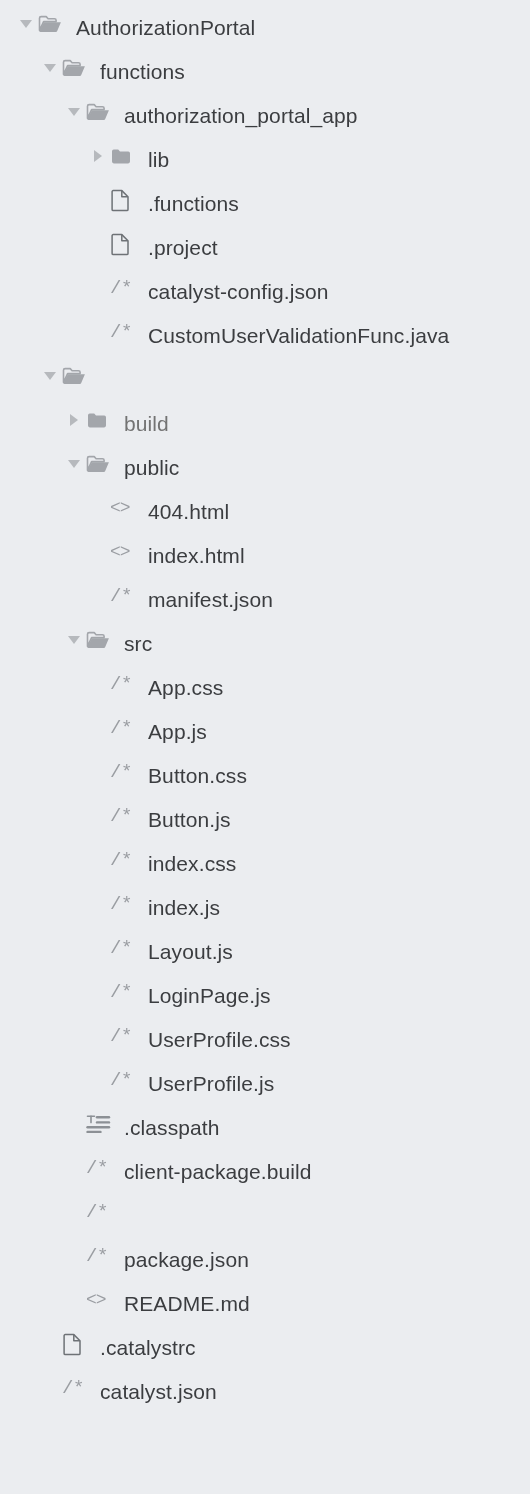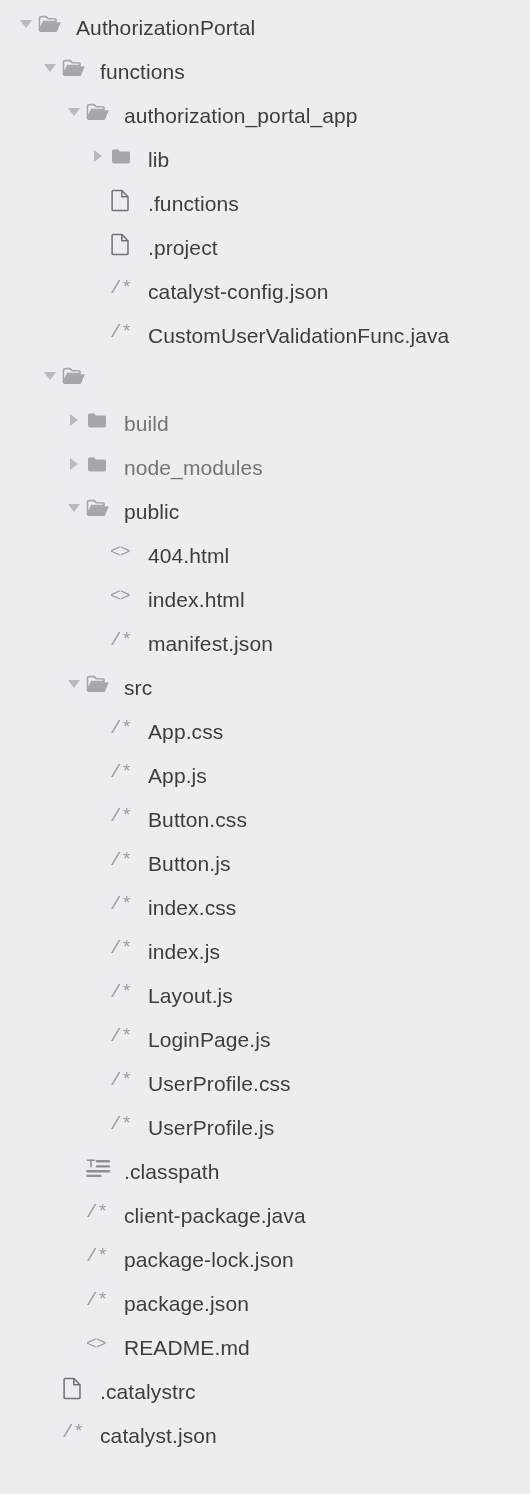--- a/index.html
+++ b/index.html
@@ -193,32 +193,20 @@
       <span class="icon-slot">
         <svg width="24" height="20" viewBox="0 0 24 20" aria-hidden="true">
     <path d="M2 5.2a1.8 1.8 0 0 1 1.8-1.8h4.4l1.8 2h8.2A1.8 1.8 0 0 1 20 7.2v8.4a1.8 1.8 0 0 1-1.8 1.8H3.8A1.8 1.8 0 0 1 2 15.6z" fill="#a3a6ab"></path>
   </svg>
       </span>
       <span class="label dimmed">build</span>
     </div>
     <div class="tree-row">
       <span class="indent" style="width:62px"></span>
       <span class="arrow-slot">
-        <span class="arrow collapsed"></span>
-      </span>
-      <span class="icon-slot">
-        <svg width="24" height="20" viewBox="0 0 24 20" aria-hidden="true">
-    <path d="M2 5.2a1.8 1.8 0 0 1 1.8-1.8h4.4l1.8 2h8.2A1.8 1.8 0 0 1 20 7.2v8.4a1.8 1.8 0 0 1-1.8 1.8H3.8A1.8 1.8 0 0 1 2 15.6z" fill="#a3a6ab"></path>
-  </svg>
-      </span>
-      <span class="label dimmed">node_modules</span>
-    </div>
-    <div class="tree-row">
-      <span class="indent" style="width:62px"></span>
-      <span class="arrow-slot">
         <span class="arrow expanded"></span>
       </span>
       <span class="icon-slot">
         <svg width="24" height="20" viewBox="0 0 24 20" aria-hidden="true">
     <path d="M1.5 4.2a1.6 1.6 0 0 1 1.6-1.6h5.1l1.9 2.1h6.4a1.6 1.6 0 0 1 1.6 1.6v1.3H5.6L1.5 16.3z" fill="none" stroke="#a3a6ab" stroke-width="1.6" stroke-linejoin="round"></path>
     <path d="M5.9 8.3h17L19.2 17a1.5 1.5 0 0 1-1.4 1H2.6a1.2 1.2 0 0 1-1.1-1.6z" fill="#a3a6ab"></path>
   </svg>
       </span>
       <span class="label">public</span>
     </div>
@@ -353,29 +341,28 @@
   </svg>
       </span>
       <span class="label">.classpath</span>
     </div>
     <div class="tree-row">
       <span class="indent" style="width:62px"></span>
       <span class="arrow-slot"></span>
       <span class="icon-slot">
         <span class="glyph">/*</span>
       </span>
-      <span class="label">client-package.java</span>
-    </div>
-    <div class="tree-row">
-      <span class="indent" style="width:62px"></span>
-      <span class="arrow-slot"></span>
-      <span class="icon-slot">
-        <span class="glyph">/*</span>
-      </span>
-      <span class="label">package-lock.json</span>
+      <span class="label">client-package.build</span>
+    </div>
+    <div class="tree-row">
+      <span class="indent" style="width:62px"></span>
+      <span class="arrow-slot"></span>
+      <span class="icon-slot">
+        <span class="glyph">/*</span>
+      </span>
     </div>
     <div class="tree-row">
       <span class="indent" style="width:62px"></span>
       <span class="arrow-slot"></span>
       <span class="icon-slot">
         <span class="glyph">/*</span>
       </span>
       <span class="label">package.json</span>
     </div>
     <div class="tree-row">

